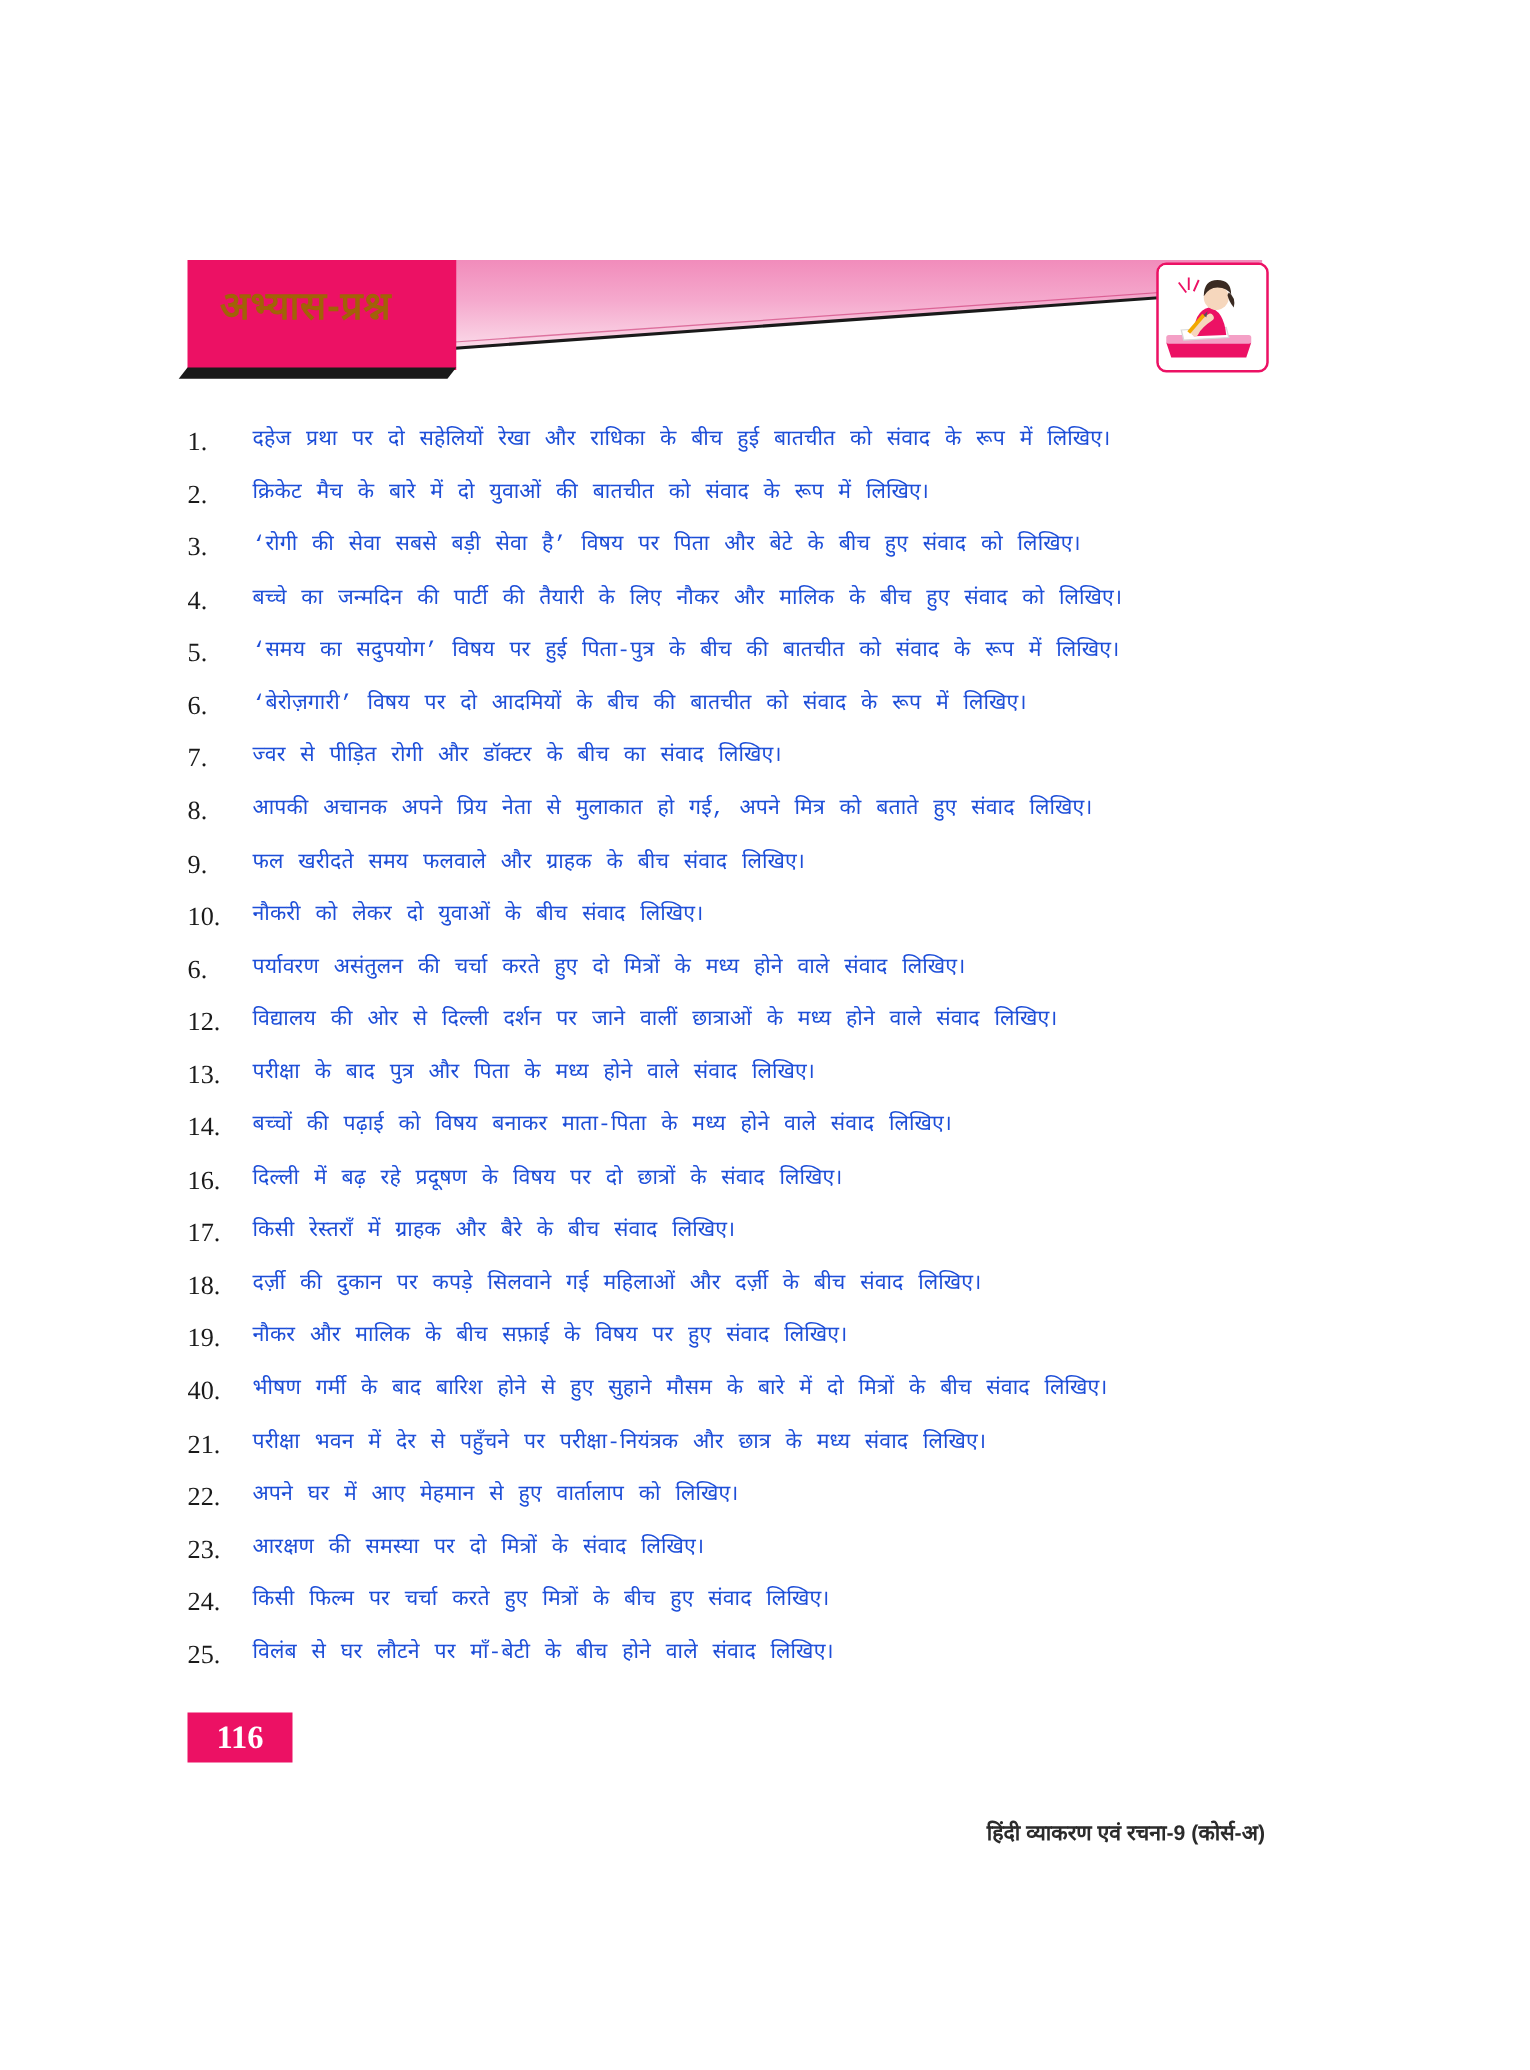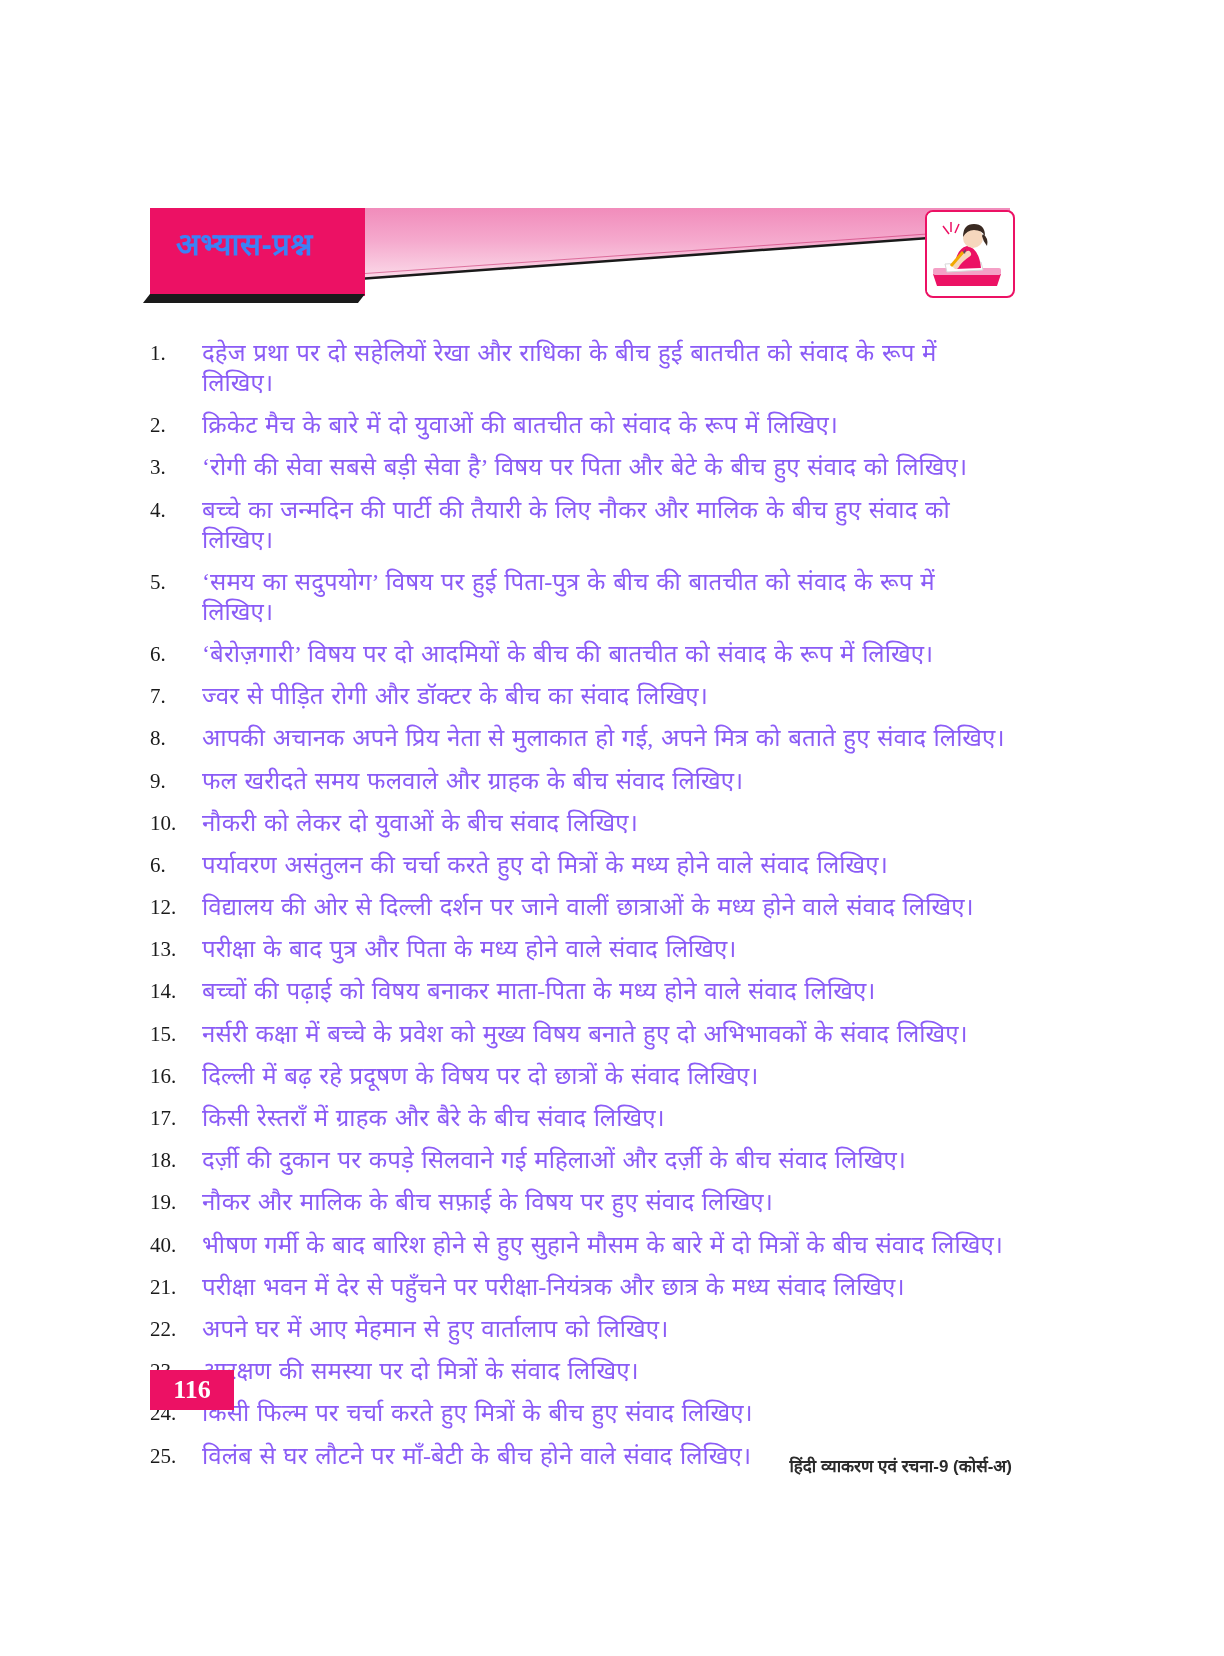--- a/index.html
+++ b/index.html
@@ -67,21 +67,21 @@
     pointer-events: none;
   }
   .header-title {
     position: absolute;
     left: 26px;
     top: 14px;
     font-family: "Liberation Sans", sans-serif;
     font-weight: bold;
     font-size: 31px;
     letter-spacing: 0.5px;
-    color: #3b82f6;
+    color: #a16207;
     white-space: nowrap;
   }
 
   
   .illus-box {
     position: absolute;
     left: 925px;
     top: 210px;
     width: 86px;
     height: 84px;
@@ -106,24 +106,24 @@
   .qnum {
     width: 52px;
     flex: 0 0 52px;
     font-size: 21px;
     line-height: 30px;
     color: #1a1a1a;
     font-family: "Liberation Serif", serif;
   }
   .qtext {
     flex: 1 1 auto;
-    font-size: 24px;
+    font-size: 17px;
     line-height: 30px;
-    color: #8b5cf6;
-    font-family: Liberation Serif, serif;
+    color: #1d4ed8;
+    font-family: Liberation Mono, monospace;
     letter-spacing: 0.1px;
     word-spacing: 1.5px;
   }
   .page-num-box {
     position: absolute;
     left: 150px;
     top: 1370px;
     width: 84px;
     height: 40px;
     background: #ec1164;
@@ -238,24 +238,20 @@
       </div>
     <div class="qrow">
         <span class="qnum">13.</span>
         <span class="qtext">परीक्षा के बाद पुत्र और पिता के मध्य होने वाले संवाद लिखिए।</span>
       </div>
     <div class="qrow">
         <span class="qnum">14.</span>
         <span class="qtext">बच्चों की पढ़ाई को विषय बनाकर माता-पिता के मध्य होने वाले संवाद लिखिए।</span>
       </div>
     <div class="qrow">
-        <span class="qnum">15.</span>
-        <span class="qtext">नर्सरी कक्षा में बच्चे के प्रवेश को मुख्य विषय बनाते हुए दो अभिभावकों के संवाद लिखिए।</span>
-      </div>
-    <div class="qrow">
         <span class="qnum">16.</span>
         <span class="qtext">दिल्ली में बढ़ रहे प्रदूषण के विषय पर दो छात्रों के संवाद लिखिए।</span>
       </div>
     <div class="qrow">
         <span class="qnum">17.</span>
         <span class="qtext">किसी रेस्तराँ में ग्राहक और बैरे के बीच संवाद लिखिए।</span>
       </div>
     <div class="qrow">
         <span class="qnum">18.</span>
         <span class="qtext">दर्ज़ी की दुकान पर कपड़े सिलवाने गई महिलाओं और दर्ज़ी के बीच संवाद लिखिए।</span>

